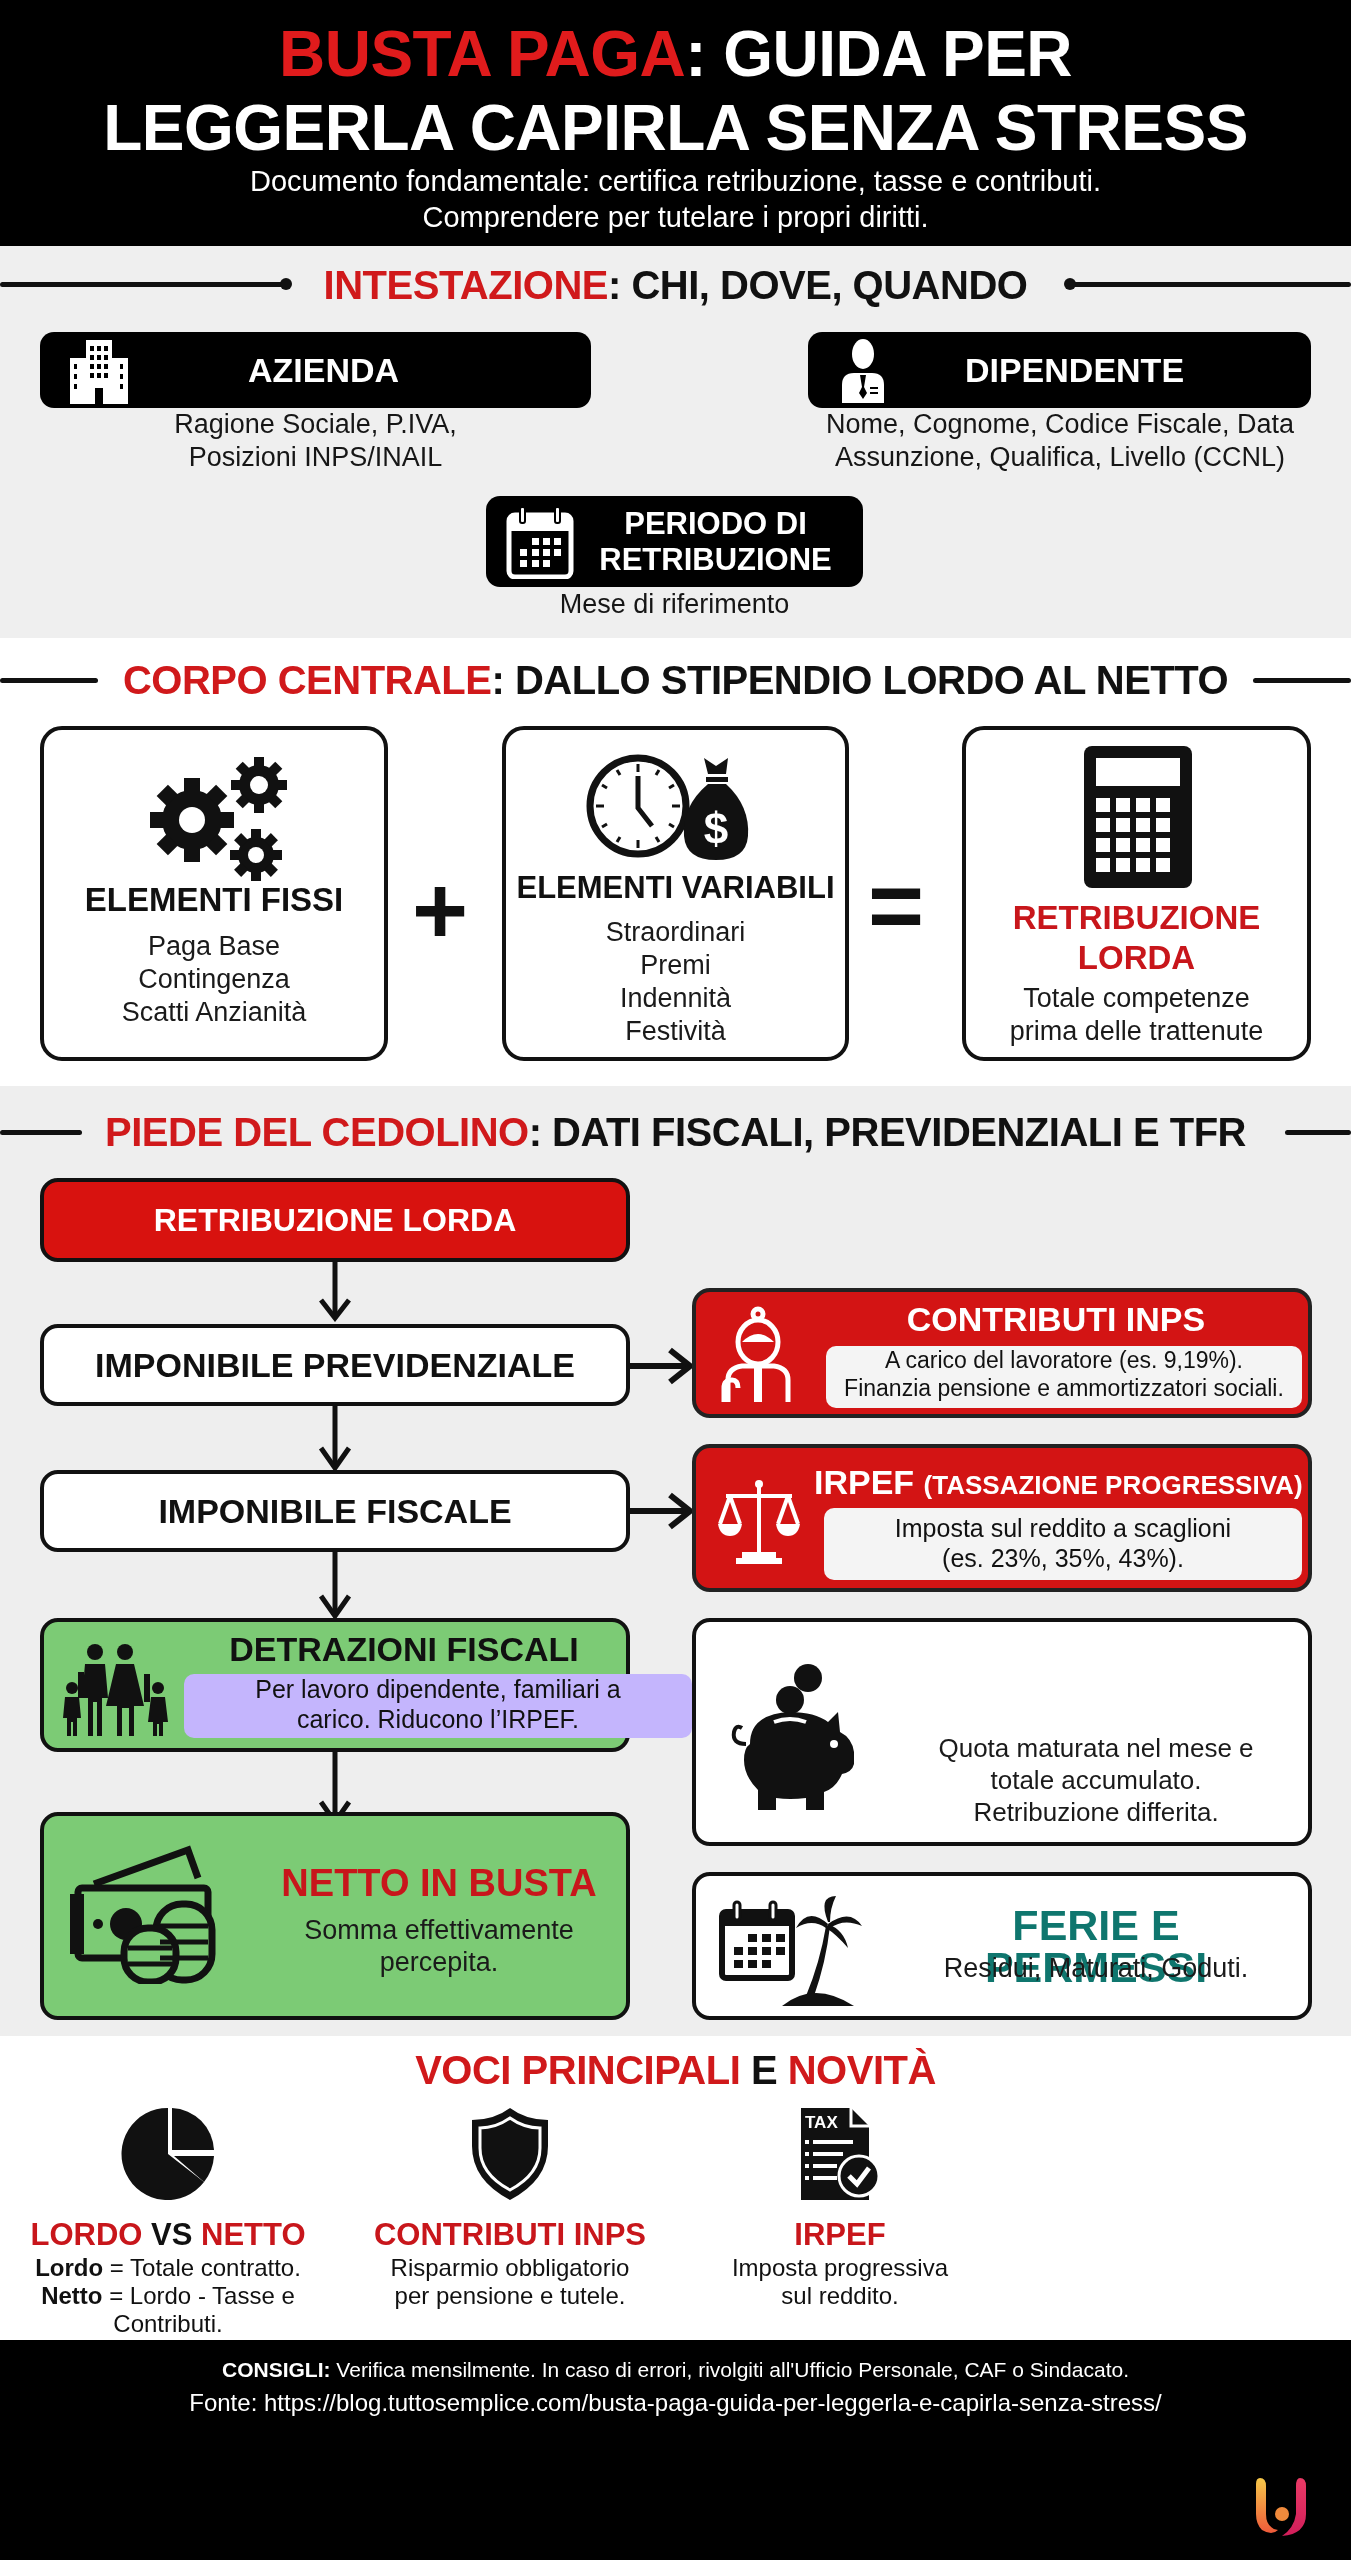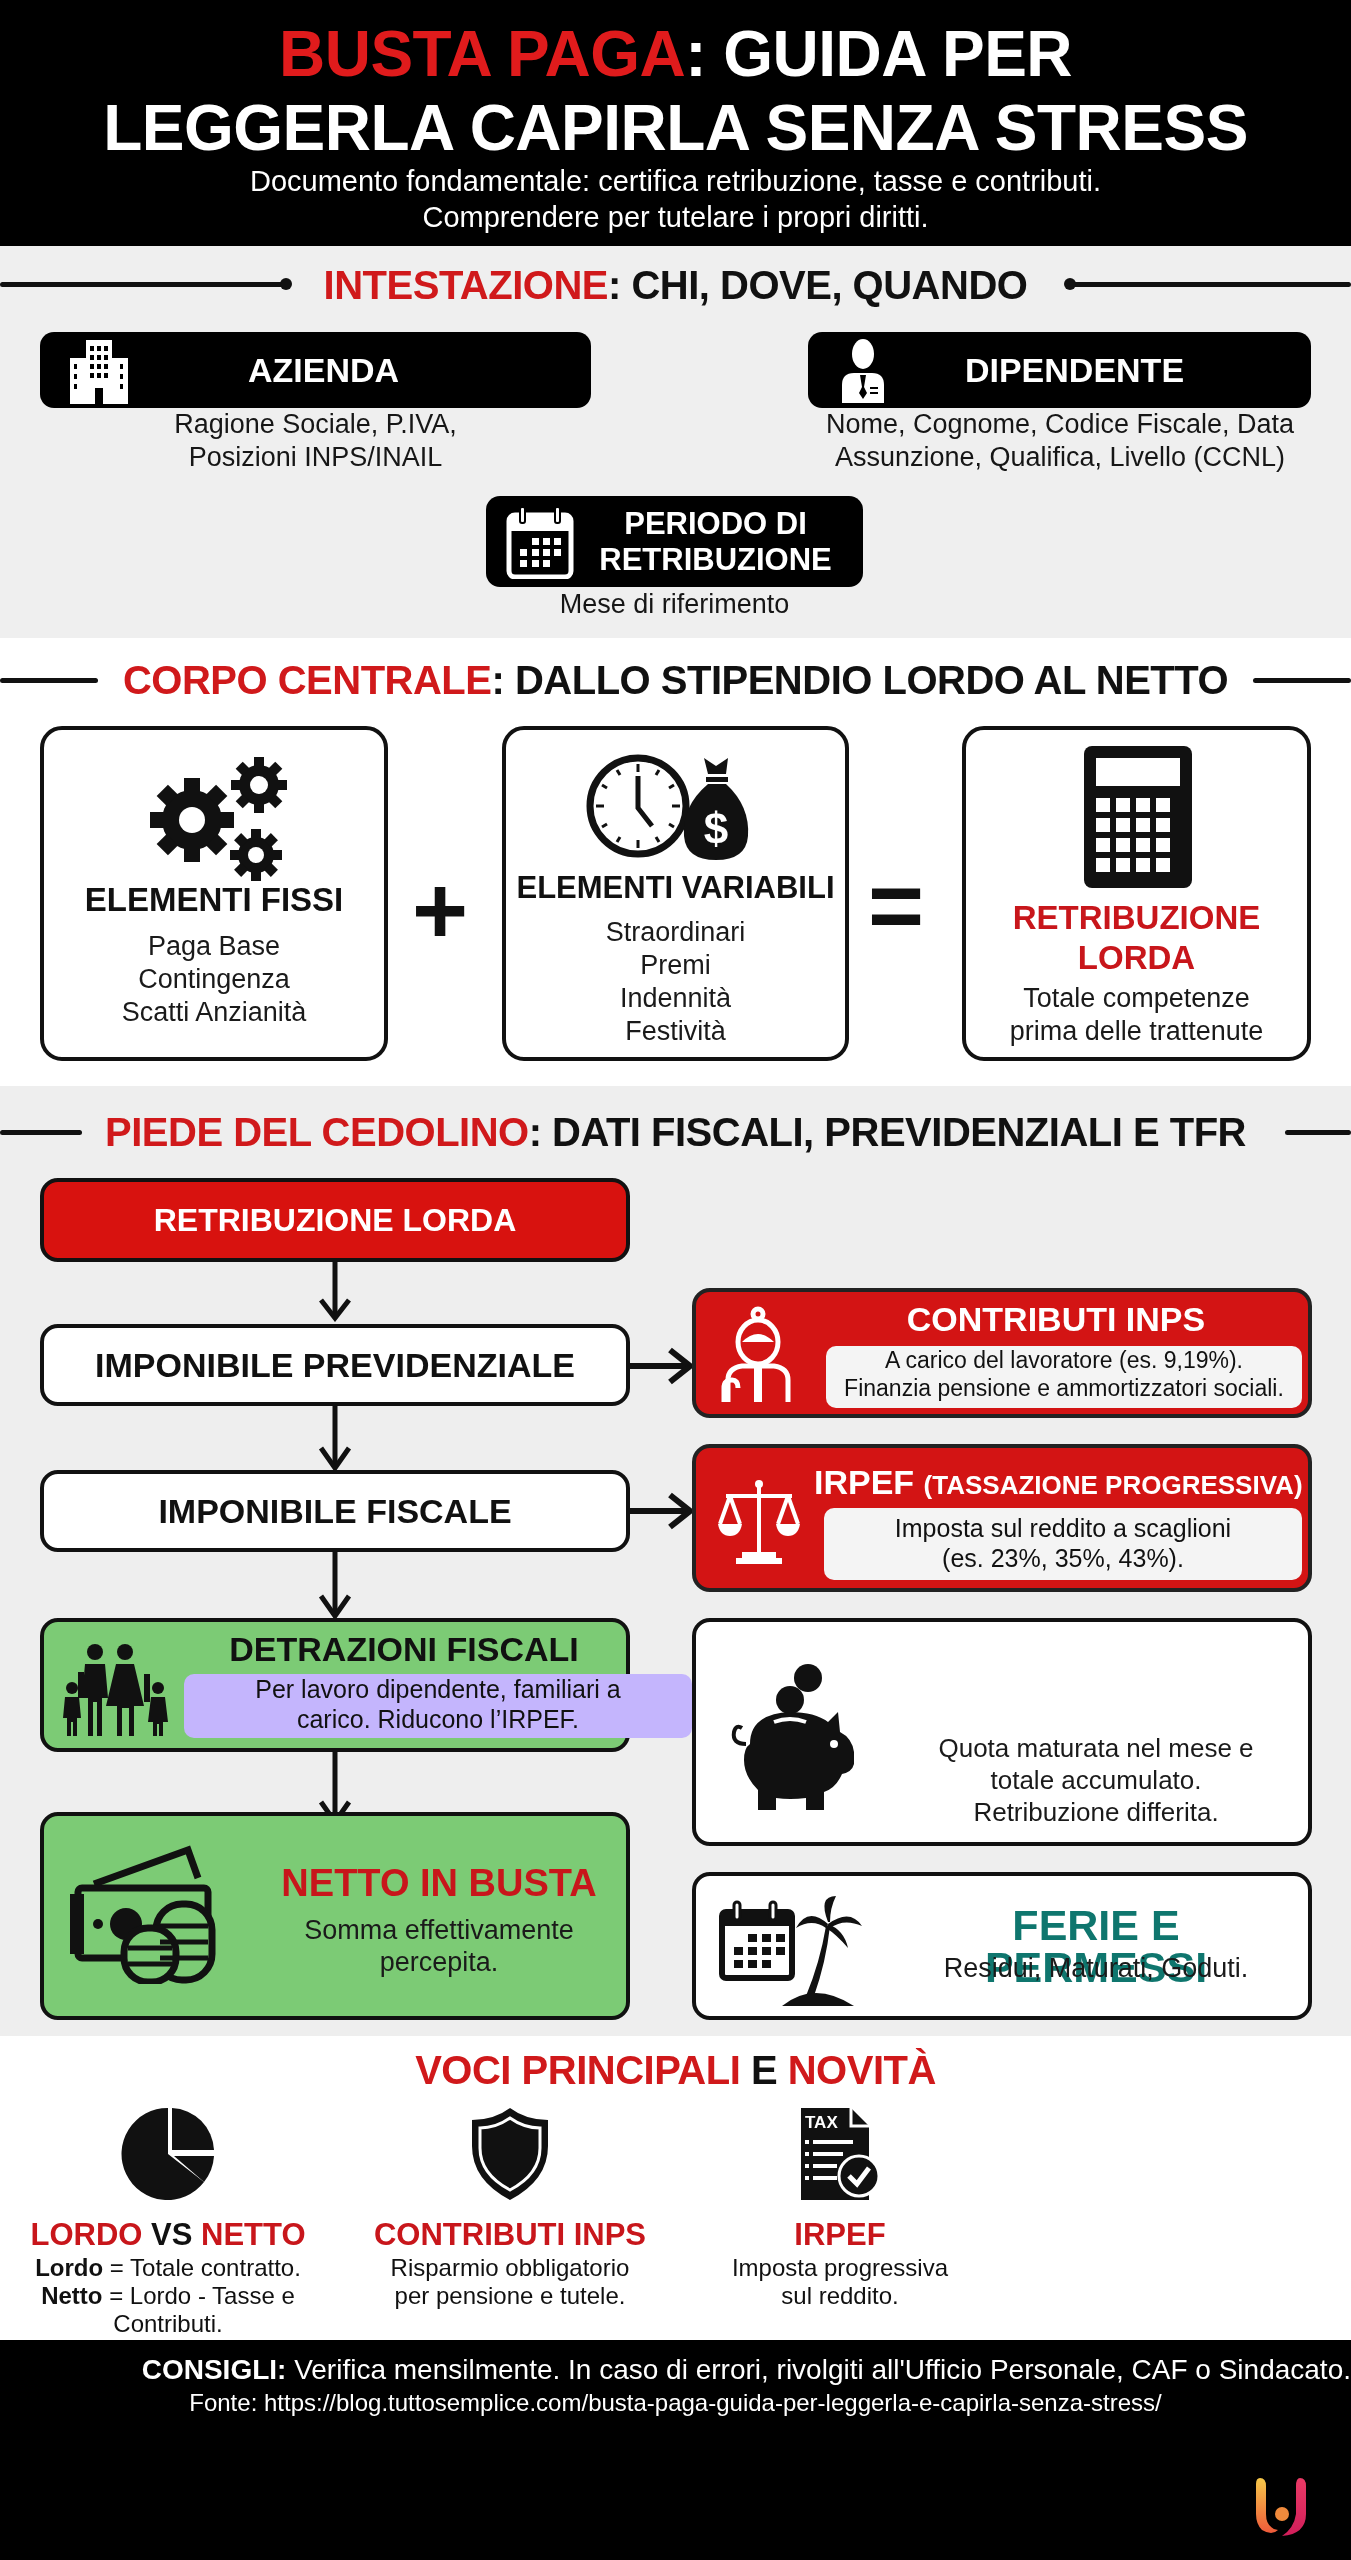--- a/index.html
+++ b/index.html
@@ -534,21 +534,21 @@
     <div class="h" style="margin-top:14px;">IRPEF</div>
     <div class="b">
       <div>Imposta progressiva</div>
       <div>sul reddito.</div>
     </div>
   </div>
 
 </div>
 
 <div id="ftr">
-  <div style="position:absolute; top:14px; left:0; width:100%; font-size:28px; line-height:32px;text-align:right;"><b>CONSIGLI:</b><span> Verifica mensilmente. In caso di errori, rivolgiti all'Ufficio Personale, CAF o Sindacato.</span></div>
+  <div style="position:absolute; top:14px; left:0; width:100%; font-size:21px; line-height:32px;"><b>CONSIGLI:</b><span> Verifica mensilmente. In caso di errori, rivolgiti all'Ufficio Personale, CAF o Sindacato.</span></div>
   <div style="position:absolute; top:48px; left:0; width:100%; font-size:24px; line-height:30px;">Fonte: https://blog.tuttosemplice.com/busta-paga-guida-per-leggerla-e-capirla-senza-stress/</div>
   <div style="position:absolute; left:1252px; top:134px;">
     <svg width="58" height="66" viewBox="0 0 58 66">
       <defs>
         <linearGradient id="lg1" x1="0" y1="0" x2="0" y2="1">
           <stop offset="0" stop-color="#f6c84a"></stop>
           <stop offset="1" stop-color="#ee5a3a"></stop>
         </linearGradient>
         <linearGradient id="lg2" x1="0" y1="0" x2="0" y2="1">
           <stop offset="0" stop-color="#ea3a66"></stop>

